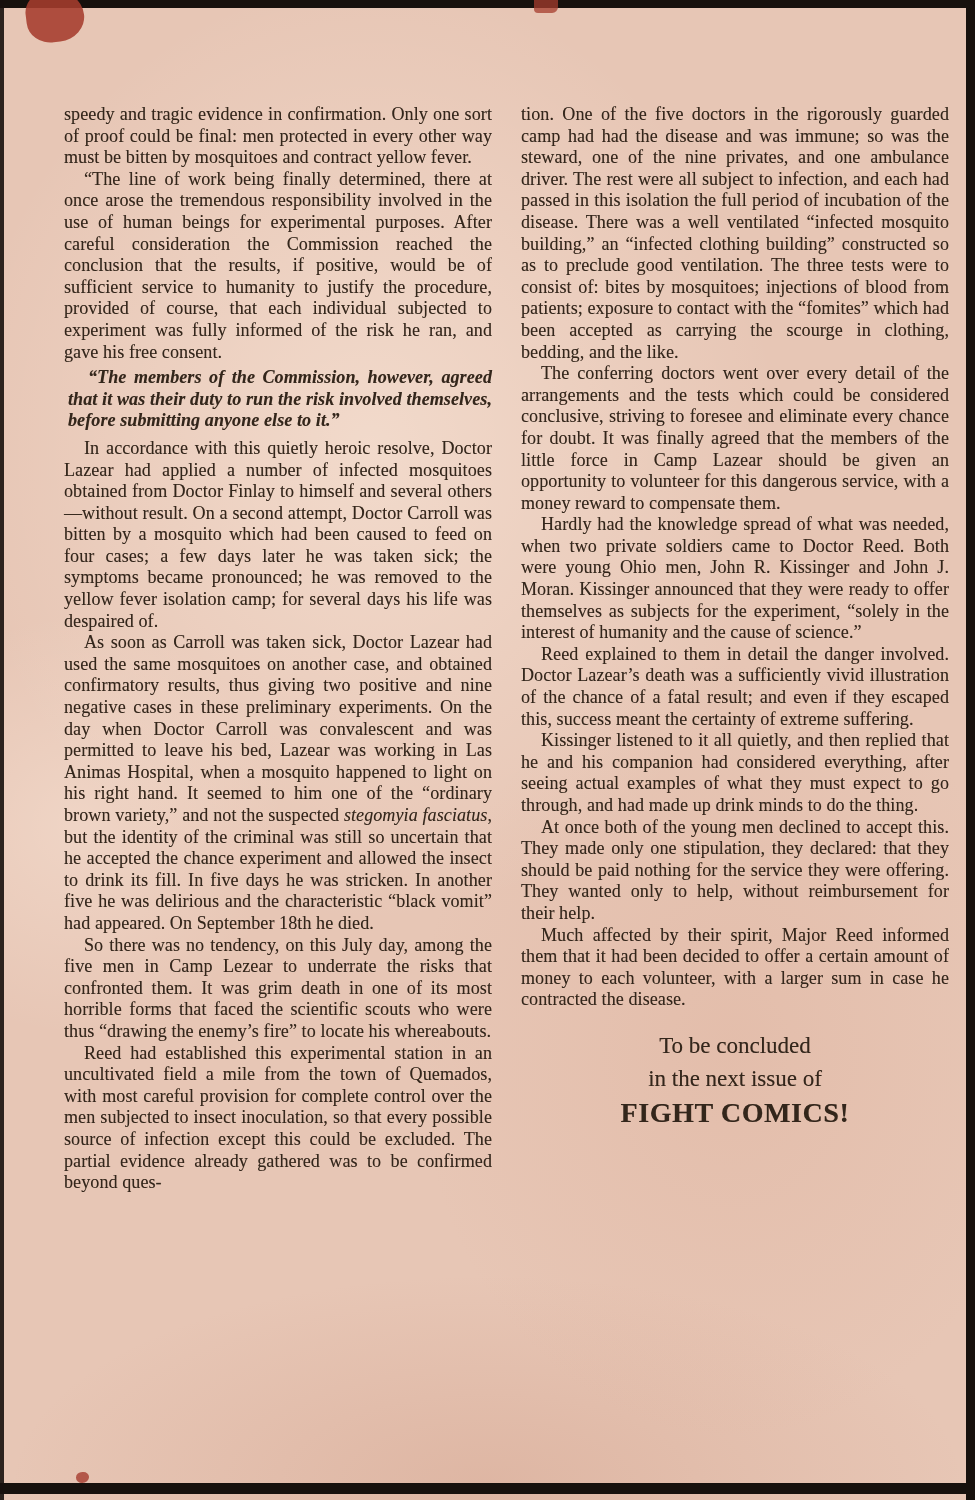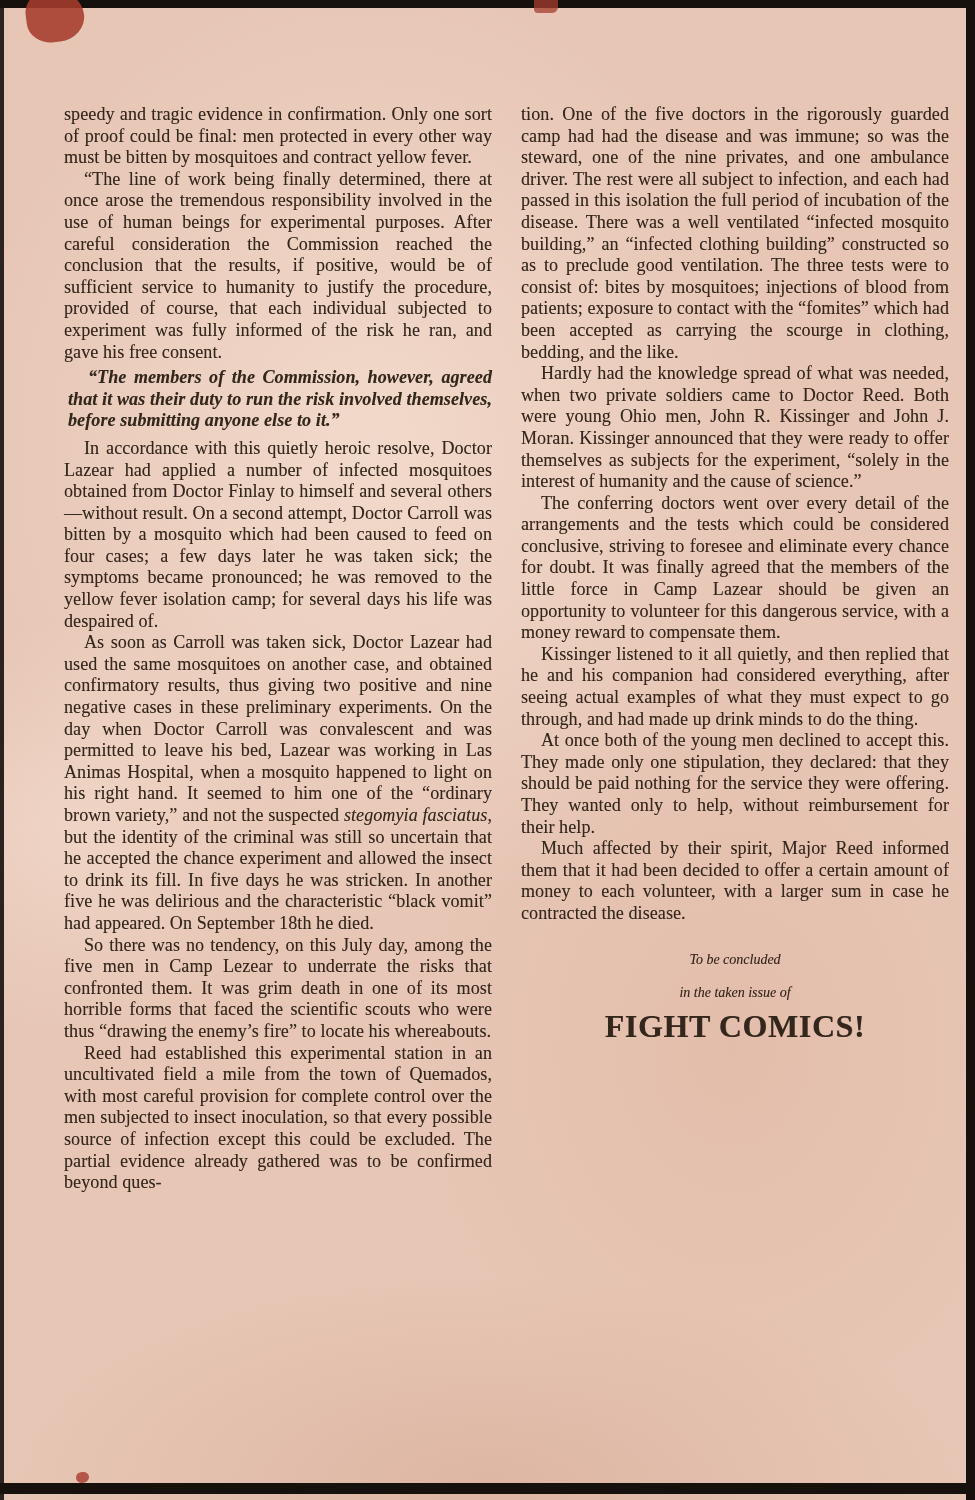--- a/index.html
+++ b/index.html
@@ -71,27 +71,26 @@
     font-weight: 700;
     margin: 4px 0 6px 4px;
   }
   .inline-italic { font-style: italic; margin-top: 32px; }
 
   .footer {
     margin-top: 18px;
     text-align: center;
   }
   .footer-line {
-    font-size: 14px;
+    font-size: 23px;
     line-height: 33px;
     text-shadow: 0.2px 0.2px 0 rgba(55,38,27,0.35);
-    font-style: italic;
   }
   .footer-title {
-    font-size: 32px;
+    font-size: 28px;
     line-height: 35px;
     font-weight: 700;
     letter-spacing: 0.6px;
     text-shadow: 0.3px 0.3px 0 rgba(55,38,27,0.4);
   }
 </style>
 </head>
 <body>
 
 <div class="page">
@@ -113,27 +112,28 @@
           <p class="para indent emphasis">“The members of the Commission, however, agreed that it was their duty to run the risk involved themselves, before submitting anyone else to it.”</p>
           <p class="para indent">In accordance with this quietly heroic resolve, Doctor Lazear had applied a number of infected mosquitoes obtained from Doctor Finlay to himself and several others—without result. On a second attempt, Doctor Carroll was bitten by a mosquito which had been caused to feed on four cases; a few days later he was taken sick; the symptoms became pronounced; he was removed to the yellow fever isolation camp; for several days his life was despaired of.</p>
           <p class="para indent"><span>As soon as Carroll was taken sick, Doctor Lazear had used the same mosquitoes on another case, and obtained confirmatory results, thus giving two positive and nine negative cases in these preliminary experiments. On the day when Doctor Carroll was convalescent and was permitted to leave his bed, Lazear was working in Las Animas Hospital, when a mosquito happened to light on his right hand. It seemed to him one of the “ordinary brown variety,” and not the suspected </span><span class="inline-italic">stegomyia fasciatus</span><span>, but the identity of the criminal was still so uncertain that he accepted the chance experiment and allowed the insect to drink its fill. In five days he was stricken. In another five he was delirious and the characteristic “black vomit” had appeared. On September 18th he died.</span></p>
           <p class="para indent">So there was no tendency, on this July day, among the five men in Camp Lezear to underrate the risks that confronted them. It was grim death in one of its most horrible forms that faced the scientific scouts who were thus “drawing the enemy’s fire” to locate his whereabouts.</p>
           <p class="para indent">Reed had established this experimental station in an uncultivated field a mile from the town of Quemados, with most careful provision for complete control over the men subjected to insect inoculation, so that every possible source of infection except this could be excluded. The partial evidence already gathered was to be confirmed beyond ques-</p>
         </div>
     </div>
     <div class="column">
       <div>
           <p class="para">tion. One of the five doctors in the rigorously guarded camp had had the disease and was immune; so was the steward, one of the nine privates, and one ambulance driver. The rest were all subject to infection, and each had passed in this isolation the full period of incubation of the disease. There was a well ventilated “infected mosquito building,” an “infected clothing building” constructed so as to preclude good ventilation. The three tests were to consist of: bites by mosquitoes; injections of blood from patients; exposure to contact with the “fomites” which had been accepted as carrying the scourge in clothing, bedding, and the like.</p>
+          <p class="para indent">The conferring doctors went over every detail of the arrangements and the tests which could be considered conclusive, striving to foresee and eliminate every chance for doubt. It was finally agreed that the members of the little force in Camp Lazear should be given an opportunity to volunteer for this dangerous service, with a money reward to compensate them.</p>
           <p class="para indent">Hardly had the knowledge spread of what was needed, when two private soldiers came to Doctor Reed. Both were young Ohio men, John R. Kissinger and John J. Moran. Kissinger announced that they were ready to offer themselves as subjects for the experiment, “solely in the interest of humanity and the cause of science.”</p>
-          <p class="para indent">The conferring doctors went over every detail of the arrangements and the tests which could be considered conclusive, striving to foresee and eliminate every chance for doubt. It was finally agreed that the members of the little force in Camp Lazear should be given an opportunity to volunteer for this dangerous service, with a money reward to compensate them.</p>
+          <p class="para indent">Reed explained to them in detail the danger involved. Doctor Lazear’s death was a sufficiently vivid illustration of the chance of a fatal result; and even if they escaped this, success meant the certainty of extreme suffering.</p>
           <p class="para indent">Kissinger listened to it all quietly, and then replied that he and his companion had considered everything, after seeing actual examples of what they must expect to go through, and had made up drink minds to do the thing.</p>
           <p class="para indent">At once both of the young men declined to accept this. They made only one stipulation, they declared: that they should be paid nothing for the service they were offering. They wanted only to help, without reimbursement for their help.</p>
           <p class="para indent">Much affected by their spirit, Major Reed informed them that it had been decided to offer a certain amount of money to each volunteer, with a larger sum in case he contracted the disease.</p>
         </div>
       <div class="footer">
         <div class="footer-line">To be concluded</div>
-        <div class="footer-line">in the taken issue of</div>
+        <div class="footer-line">in the next issue of</div>
         <div class="footer-title">FIGHT COMICS!</div>
       </div>
     </div>
   </div>
 
 </div>
 
 </body></html>

